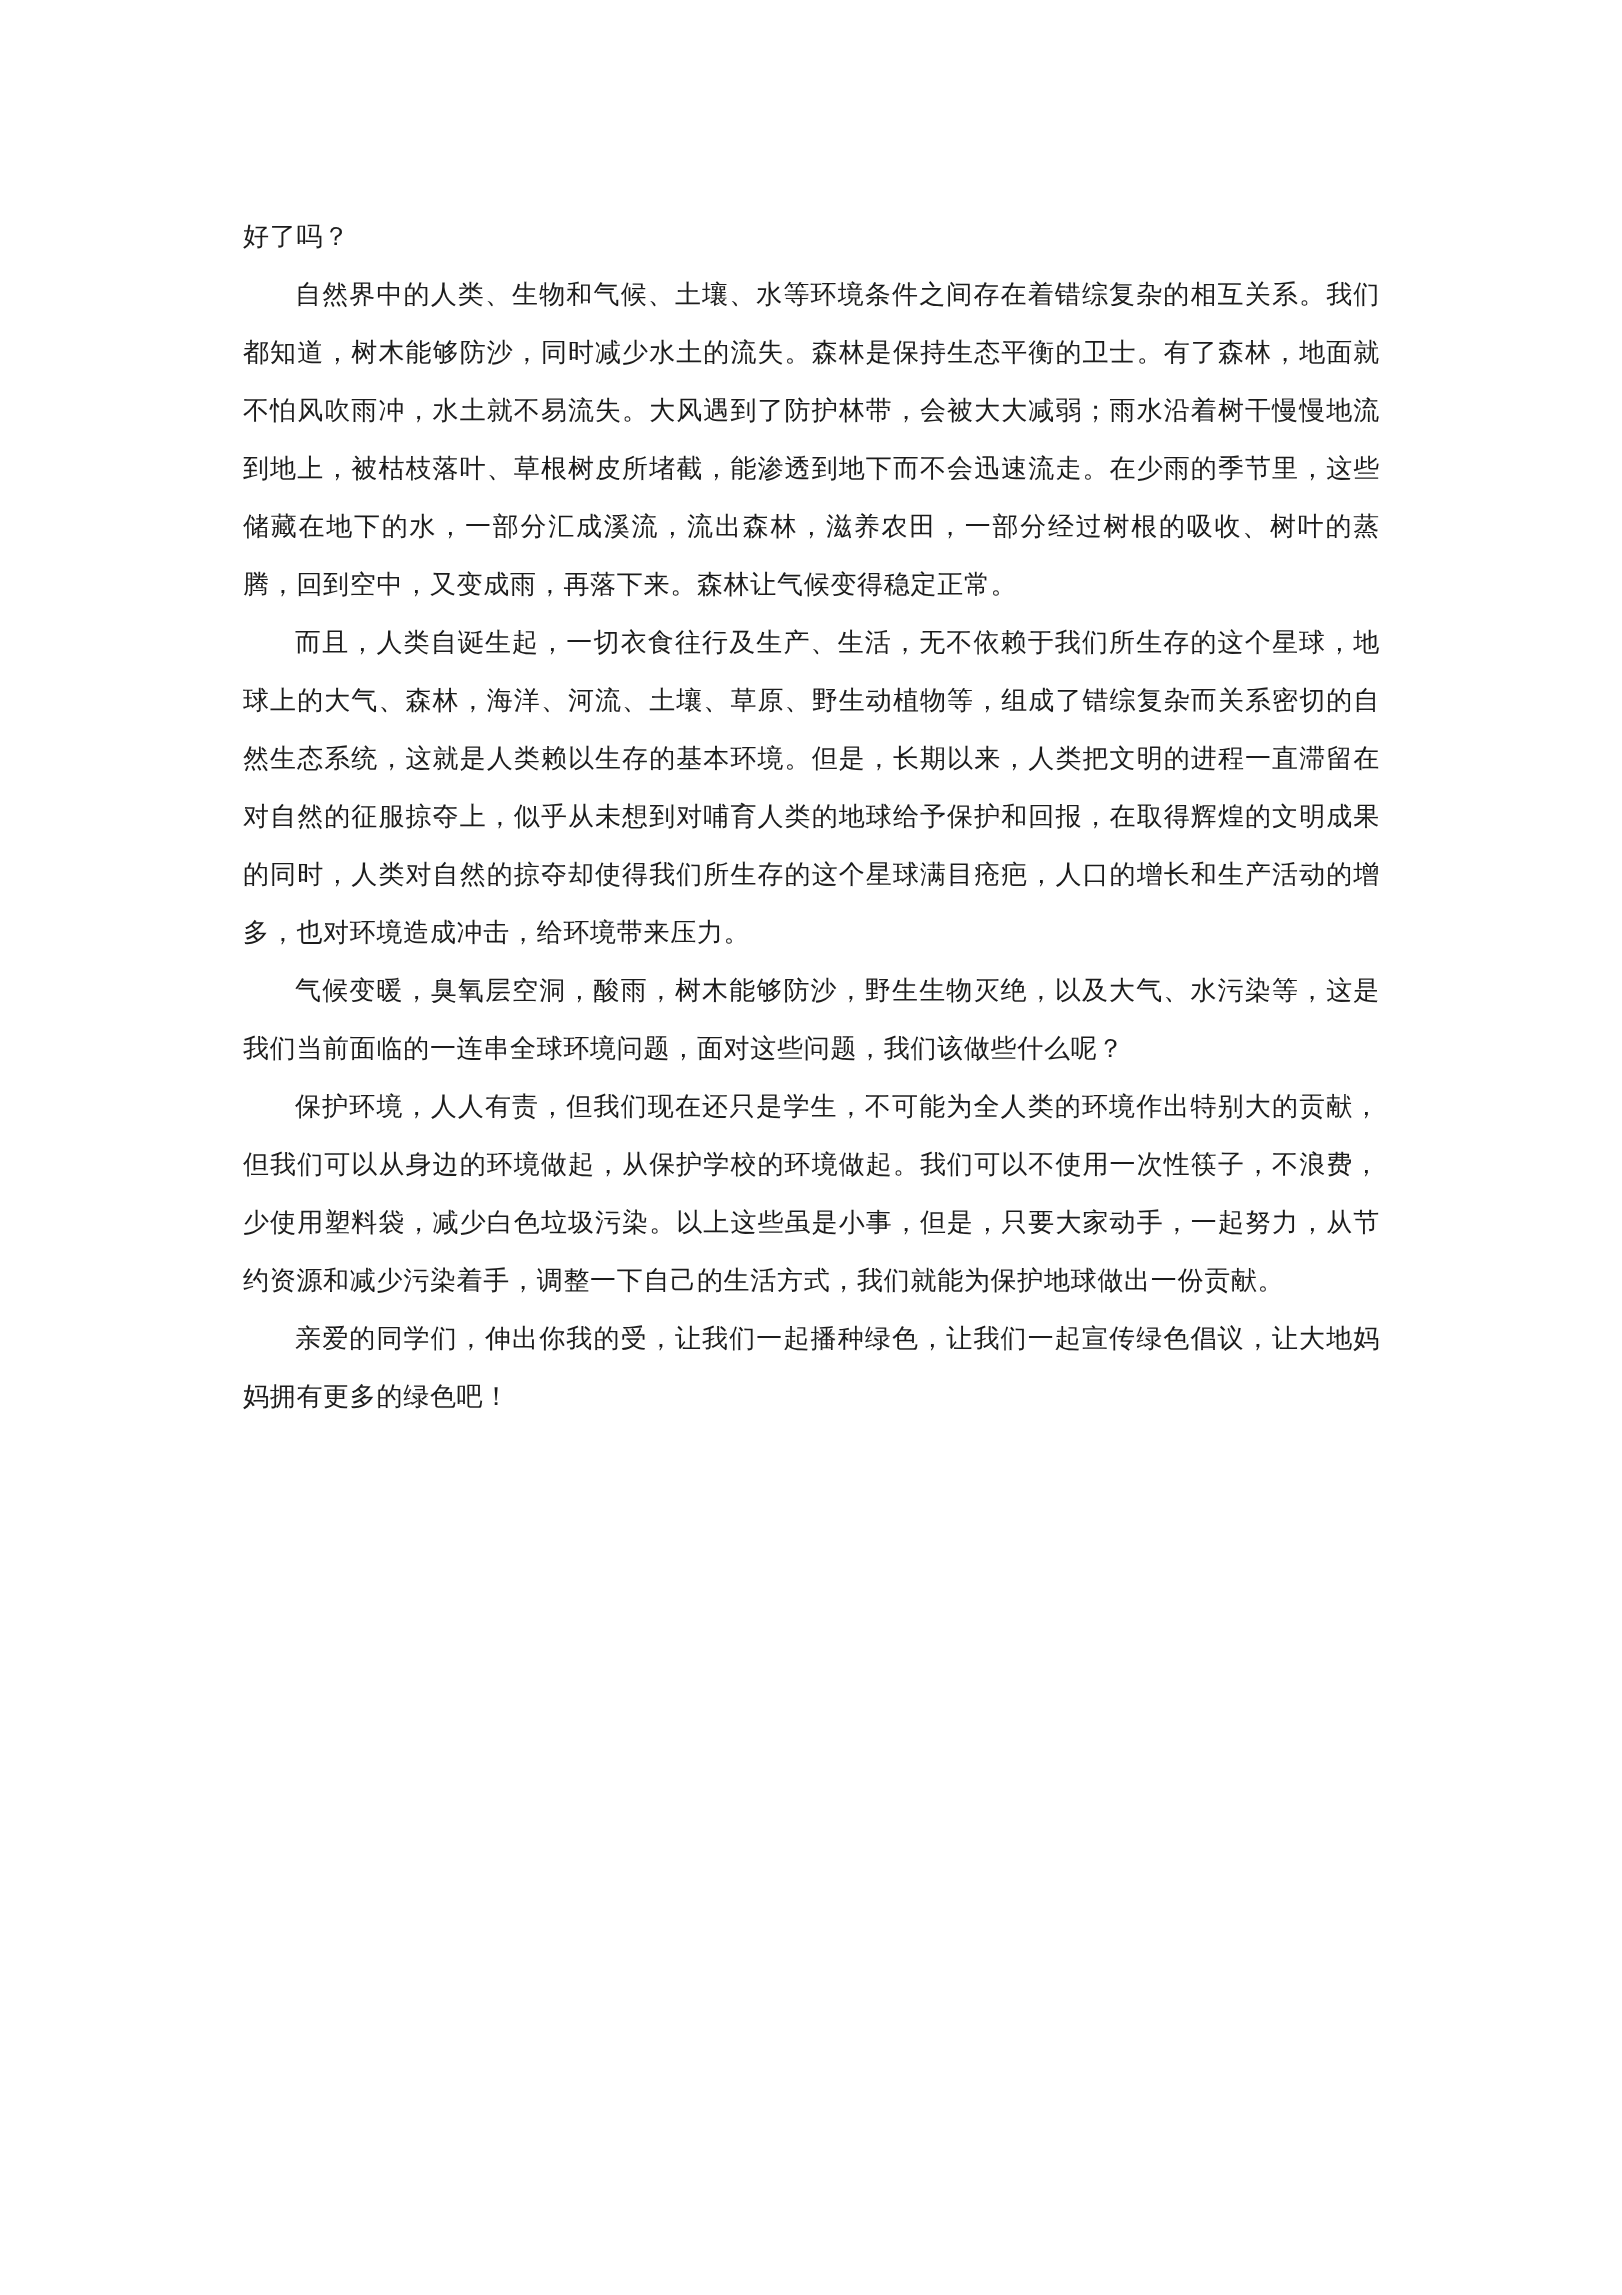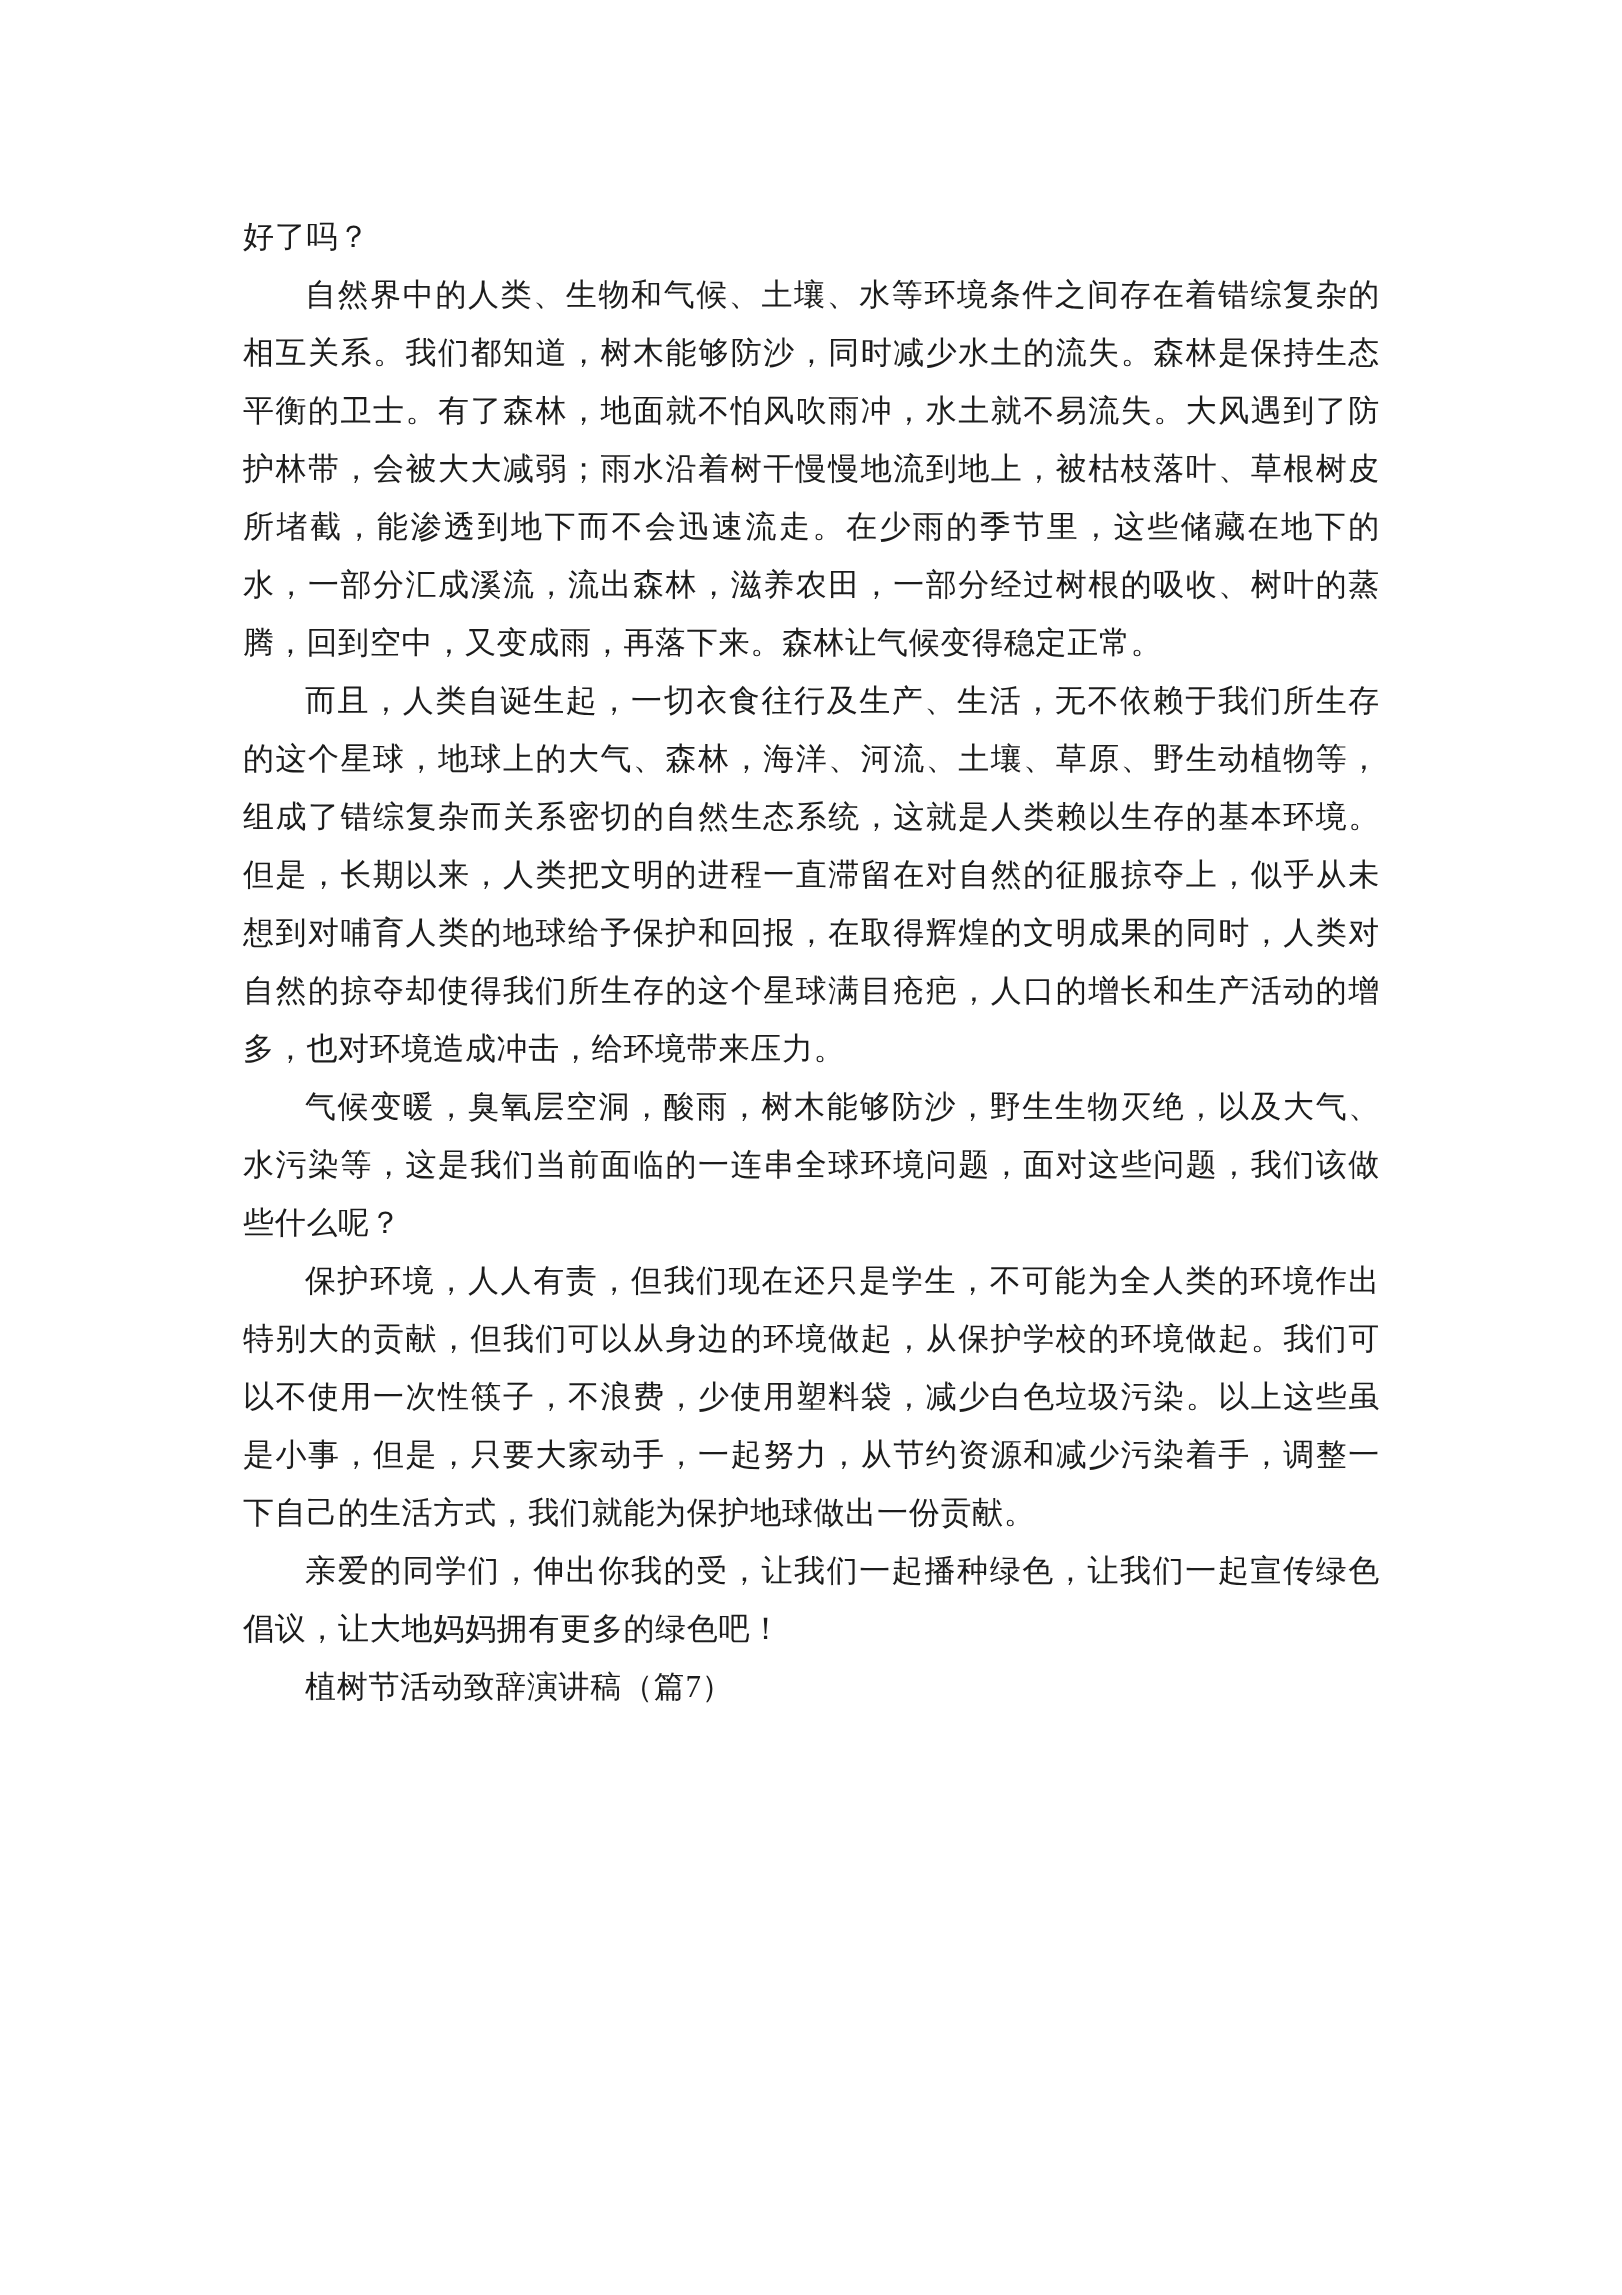--- a/index.html
+++ b/index.html
@@ -17,21 +17,21 @@
     box-sizing: border-box;
     width: 1623px;
     height: 2295px;
     background: #ffffff;
     padding: 208px 243px 196px 243px;
     overflow: hidden;
   }
   .doc-body p {
     margin: 0;
     padding: 0;
-    font-size: 31px;
+    font-size: 26px;
     line-height: 58px;
     color: #1c1c1c;
     text-align: justify;
     text-justify: inter-ideograph;
     letter-spacing: 0.7px;
     word-break: break-all;
   }
   .doc-body p.indent {
     text-indent: 2em;
   }
@@ -40,16 +40,15 @@
 <body>
 
 <div class="page">
   <div class="doc-body">
     <p>好了吗？</p>
     <p class="indent">自然界中的人类、生物和气候、土壤、水等环境条件之间存在着错综复杂的相互关系。我们都知道，树木能够防沙，同时减少水土的流失。森林是保持生态平衡的卫士。有了森林，地面就不怕风吹雨冲，水土就不易流失。大风遇到了防护林带，会被大大减弱；雨水沿着树干慢慢地流到地上，被枯枝落叶、草根树皮所堵截，能渗透到地下而不会迅速流走。在少雨的季节里，这些储藏在地下的水，一部分汇成溪流，流出森林，滋养农田，一部分经过树根的吸收、树叶的蒸腾，回到空中，又变成雨，再落下来。森林让气候变得稳定正常。</p>
     <p class="indent">而且，人类自诞生起，一切衣食往行及生产、生活，无不依赖于我们所生存的这个星球，地球上的大气、森林，海洋、河流、土壤、草原、野生动植物等，组成了错综复杂而关系密切的自然生态系统，这就是人类赖以生存的基本环境。但是，长期以来，人类把文明的进程一直滞留在对自然的征服掠夺上，似乎从未想到对哺育人类的地球给予保护和回报，在取得辉煌的文明成果的同时，人类对自然的掠夺却使得我们所生存的这个星球满目疮疤，人口的增长和生产活动的增多，也对环境造成冲击，给环境带来压力。</p>
     <p class="indent">气候变暖，臭氧层空洞，酸雨，树木能够防沙，野生生物灭绝，以及大气、水污染等，这是我们当前面临的一连串全球环境问题，面对这些问题，我们该做些什么呢？</p>
     <p class="indent">保护环境，人人有责，但我们现在还只是学生，不可能为全人类的环境作出特别大的贡献，但我们可以从身边的环境做起，从保护学校的环境做起。我们可以不使用一次性筷子，不浪费，少使用塑料袋，减少白色垃圾污染。以上这些虽是小事，但是，只要大家动手，一起努力，从节约资源和减少污染着手，调整一下自己的生活方式，我们就能为保护地球做出一份贡献。</p>
     <p class="indent">亲爱的同学们，伸出你我的受，让我们一起播种绿色，让我们一起宣传绿色倡议，让大地妈妈拥有更多的绿色吧！</p>
-    <p class="indent">植树节活动致辞演讲稿（篇7）</p>
   </div>
 </div>
 
 
 </body></html>

